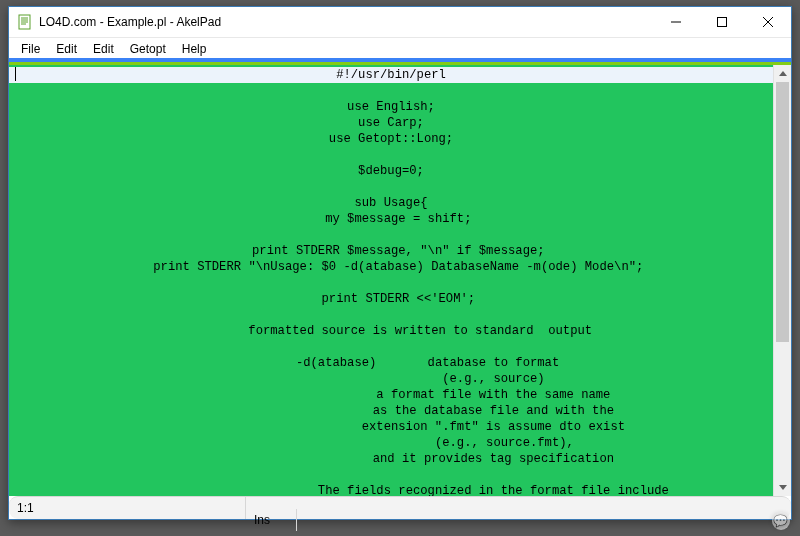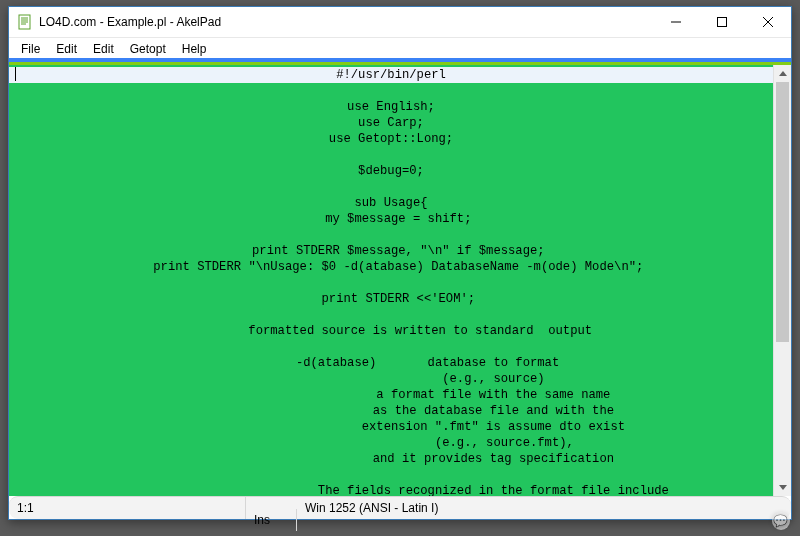--- a/index.html
+++ b/index.html
@@ -127,20 +127,19 @@
         <svg width="8" height="5">
             <polygon points="0,0 8,0 4,5" fill="#606060"></polygon>
           </svg>
       </div>
     </div>
   </div>
 
   <div class="statusbar">
     <div class="sb-cell sb-pos">1:1</div>
     <div class="sb-cell sb-ins">Ins</div>
-    <div class="sb-cell sb-enc">Win  1252  (ANSI - Latin I)</div>
   </div>
 
 </div>
 
 <div class="watermark">
   <span class="wm-bubble">💬</span>
 </div>
 
 </body></html>

